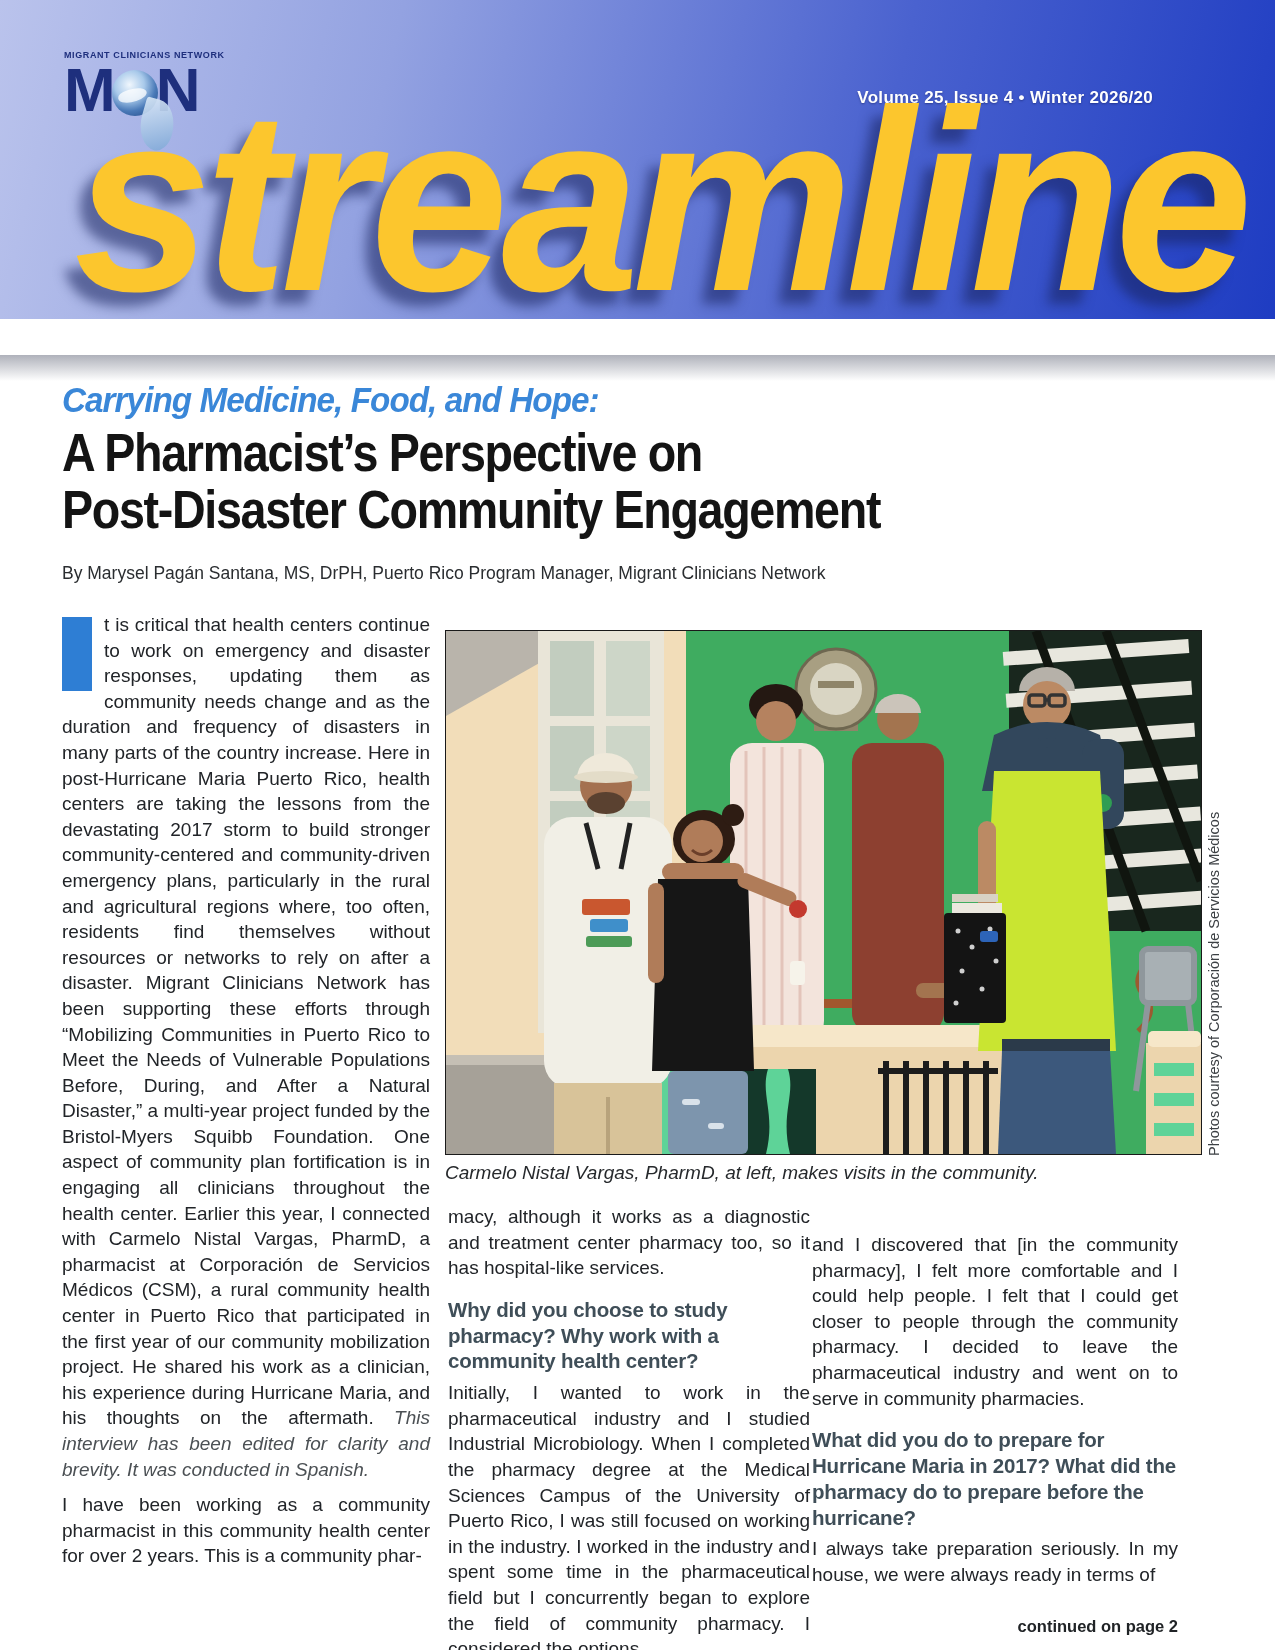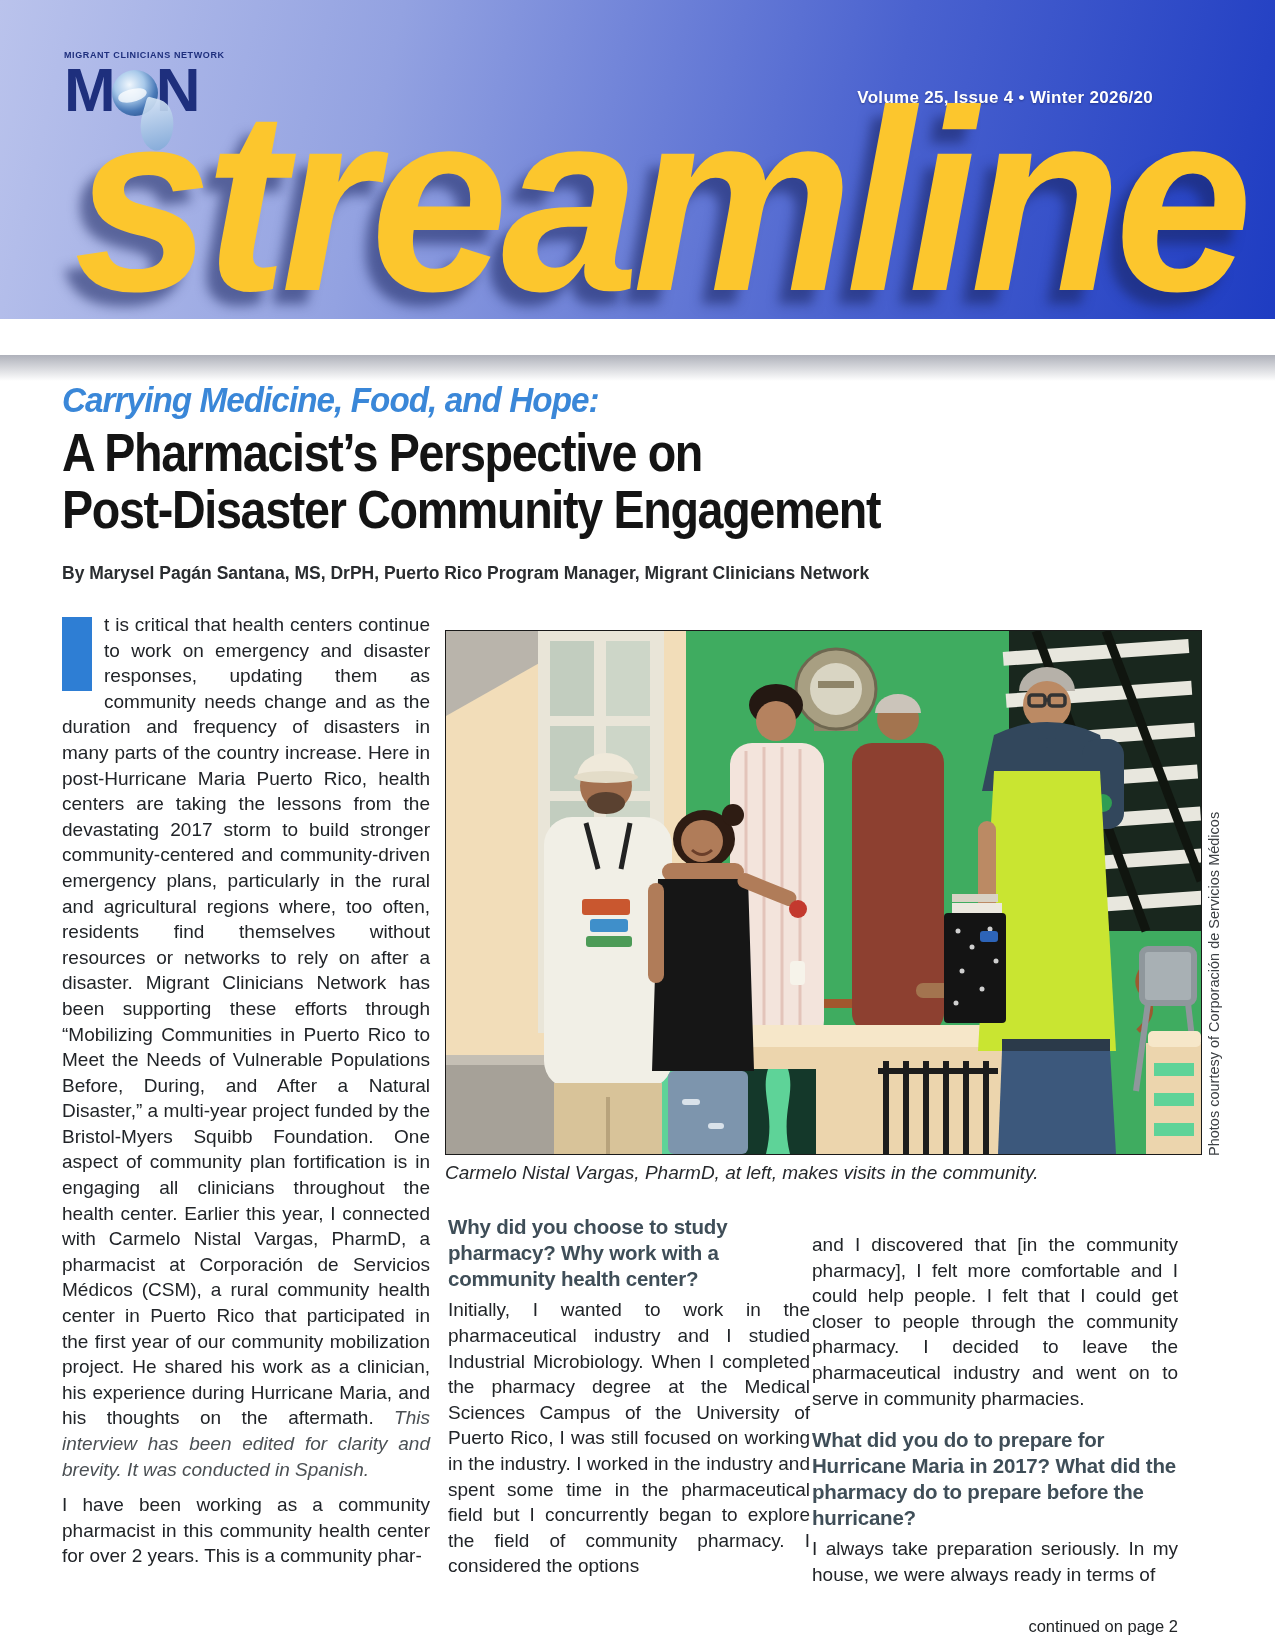--- a/index.html
+++ b/index.html
@@ -32,31 +32,31 @@
     position:absolute;left:74px;top:72px;font-size:258px;line-height:1;font-style:italic;font-weight:700;
     color:#fcc62d;letter-spacing:-7px;transform:scaleX(.96);transform-origin:left top;white-space:nowrap;
     text-shadow:-13px 14px 12px rgba(24,34,92,.55);
   }
   
   .kicker{position:absolute;left:62px;top:380px;font-size:35px;font-weight:700;font-style:italic;
     color:#3a87d8;letter-spacing:-1px;transform:scaleX(.95);transform-origin:left top;white-space:nowrap;}
   .title{position:absolute;left:62px;top:424px;margin:0;width:980px;font-size:53px;line-height:1.08;
     letter-spacing:-1.5px;color:#141414;font-weight:700;transform:scaleX(.88);transform-origin:left top;}
   .title span{display:block;white-space:nowrap;}
-  .byline{position:absolute;left:62px;top:563px;font-size:17.5px;color:#2a2d30;font-weight:bold;}
+  .byline{position:absolute;left:62px;top:563px;font-size:17.5px;color:#2a2d30;}
   
   .col{position:absolute;font-size:19px;line-height:25.6px;color:#212428;text-align:justify;}
   .col1{left:62px;top:606px;width:368px;}
   .col2{left:448px;top:1198px;width:362px;}
   .col3{left:812px;top:1226px;width:366px;}
   .body-p{margin:6px 0 10px 0;}
   .dropcap{float:left;width:30px;height:74px;background:#2e7ed4;margin:5px 12px 2px 0;color:transparent;overflow:hidden;}
   .note{font-style:italic;color:#4b5054;}
   .question{font-size:20.5px;font-weight:700;color:#3f4e58;margin:16px 0 3px 0;line-height:1.26;text-align:left;letter-spacing:-.2px;}
-  .continued{ text-align:right;font-weight:400;font-size:16.5px;margin-top:26px;color:#202326;}
+  .continued{ text-align:right;font-weight:700;font-size:16.5px;margin-top:26px;color:#202326;}
   
   .photo-block{position:absolute;left:445px;top:630px;width:755px;height:523px;margin:0;
     border:1px solid #1a1a1a;background:#e8d8b8;}
   .photo-block svg{display:block;}
   .photo-caption{position:absolute;left:445px;top:1162px;width:755px;text-align:left;
     font-style:italic;font-size:19px;color:#26292c;}
   .photo-credit{position:absolute;left:1206px;top:788px;height:368px;writing-mode:vertical-rl;
     transform:rotate(180deg);font-size:14.5px;color:#3c4044;white-space:nowrap;}
 </style>
 </head>
@@ -245,20 +245,21 @@
         <rect x="708" y="432" width="40" height="13" fill="#5ed398"></rect>
         <rect x="708" y="462" width="40" height="13" fill="#5ed398"></rect>
         <rect x="708" y="492" width="40" height="13" fill="#5ed398"></rect>
       </g>
     </svg>
   </figure>
   <div class="photo-credit">Photos courtesy of Corporación de Servicios Médicos</div>
   <div class="photo-caption">Carmelo Nistal Vargas, PharmD, at left, makes visits in the community.</div>
 
   <div class="col col2">
+    <p class="body-p">macy, although it works as a diagnostic and treatment center pharmacy too, so it has hospital-like services.</p>
     <h3 class="question">Why did you choose to study pharmacy? Why work with a community health center?</h3>
     <p class="body-p">Initially, I wanted to work in the pharmaceutical industry and I studied Industrial Microbiology. When I completed the pharmacy degree at the Medical Sciences Campus of the University of Puerto Rico, I was still focused on working in the industry. I worked in the industry and spent some time in the pharmaceutical field but I concurrently began to explore the field of community pharmacy. I considered the options</p>
   </div>
 
   <div class="col col3">
     <p class="body-p">and I discovered that [in the community pharmacy], I felt more comfortable and I could help people. I felt that I could get closer to people through the community pharmacy. I decided to leave the pharmaceutical industry and went on to serve in community pharmacies.</p>
     <h3 class="question">What did you do to prepare for Hurricane Maria in 2017? What did the pharmacy do to prepare before the hurricane?</h3>
     <p class="body-p">I always take preparation seriously. In my house, we were always ready in terms of</p>
     <div class="continued">continued on page 2</div>
   </div>

